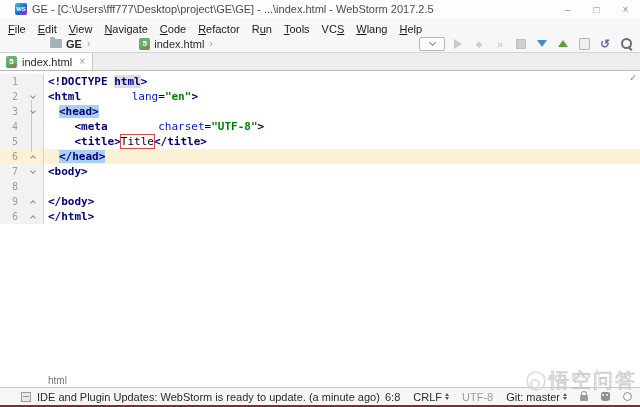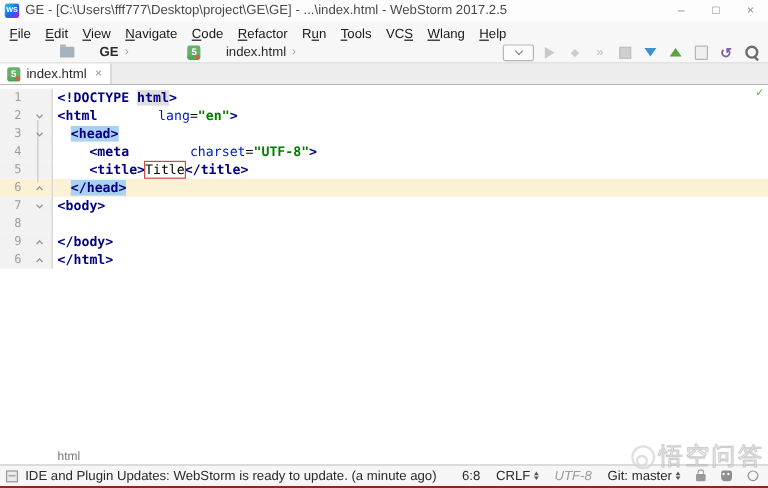--- a/index.html
+++ b/index.html
@@ -1,36 +1,36 @@
 <!DOCTYPE html>
 <html><head>
 <meta charset="utf-8">
 <style>
   * { box-sizing: border-box; margin: 0; padding: 0; }
   html,body { width:640px; height:407px; overflow:hidden; }
   body { font-family:"Liberation Sans", sans-serif; background:#fff; position:relative; font-size:11px; color:#333; }
 
   
-  .titlebar { height:18px; background:#fdfdfd; display:flex; align-items:center; padding-left:4px;justify-content:flex-end; }
+  .titlebar { height:18px; background:#fdfdfd; display:flex; align-items:center; padding-left:15px;justify-content:flex-end; }
   .app-icon { width:12px; height:12px; border-radius:2px; margin-right:5px; flex:0 0 auto;
               background:linear-gradient(135deg,#21d1d6 0%,#1a66e8 55%,#b01fd8 100%);
               color:#fff; font-size:6px; font-weight:bold; display:flex; align-items:center; justify-content:center; }
   .title-text { color:#4a4a4a; font-size:11px; white-space:nowrap; }
   .win-controls { margin-left:auto; display:flex; height:100%; }
   .win-btn { width:29px; height:100%; display:flex; align-items:center; justify-content:center; color:#8a8a8a; font-size:10px; }
 
   
   .menubar { height:17px; background:#f7f7f7; display:flex; align-items:flex-end; padding-left:2px; }
   .menu-item { padding:0 6px; color:#1a1a1a; font-size:11px; white-space:nowrap; }
   .menu-item .mn { text-decoration:underline; }
 
   
   .toolbar { height:18px; background:#f7f7f7; border-bottom:1px solid #d4d4d4; display:flex; align-items:center; padding:0 6px; }
   .bc-wrap { display:flex; align-items:center; }
-  .bc-item { display:flex; align-items:center; gap:21px;padding-left:44px; }
+  .bc-item { display:flex; align-items:center; gap:4px;padding-left:44px; }
   .bc-sep { color:#9a9a9a; margin:0 5px; font-size:10px; }
   .bc-label { color:#2a2a2a; }
   .bc-label.bold { font-weight:bold; }
   .folder-icon { width:12px; height:9px; background:#a3b2bc; border-radius:1px; position:relative; display:inline-block; }
   .folder-icon::before { content:""; position:absolute; top:-2px; left:0; width:5px; height:2px; background:#a3b2bc; border-radius:1px 1px 0 0; }
   .html-file-icon { width:11px; height:12px; border-radius:2px; background:linear-gradient(180deg,#69b06a 55%,#4e9e50 100%); position:relative; display:inline-block; }
   .html-file-icon::before { content:"5"; position:absolute; left:0; right:0; top:1px; text-align:center; color:#fff; font-size:8px; font-weight:bold; }
   .html-file-icon::after { content:""; position:absolute; right:1px; bottom:1px; width:3px; height:3px; background:#e2574c; border-radius:1px; }
 
   .tb-right { margin-left:auto; display:flex; align-items:center; gap:5px; }
@@ -72,27 +72,27 @@
   .hl-gray { background:#dedede; }
   .hl-blue { background:#abd1f2;margin-left:11px; }
   .hl-box { outline:1px solid #cc4b44; outline-offset:0; }
   .fold-guide { position:absolute; left:31px; top:29px; width:1px; height:52px; background:#c9c9c9; }
   .inspection-ok { position:absolute; top:1px; right:4px; color:#59a23c; font-size:10px; }
 
   
   .bc-bottom { height:13px; background:#fff; display:flex; align-items:center; padding-left:48px; font-size:10px; color:#777; }
 
   
-  .statusbar { height:18px; background:#f6f6f6; border-top:1px solid #c8c8c8; display:flex; align-items:center; padding:0 8px 0 5px; font-size:11px; color:#2a2a2a; }
+  .statusbar { height:18px; background:#f6f6f6; border-top:1px solid #c8c8c8; display:flex; align-items:center; padding:0 8px 0 21px; font-size:11px; color:#2a2a2a; }
   .status-left { display:flex; align-items:center; gap:6px; }
   .toolwindow-icon { width:10px; height:10px; border:1px solid #9a9a9a; background:#e9e9e9; position:relative; }
   .toolwindow-icon::before { content:""; position:absolute; left:1px; right:1px; top:3px; height:1px; background:#9a9a9a; }
   .status-right { margin-left:auto; display:flex; align-items:center; gap:13px; }
   .status-widget { display:flex; align-items:center; gap:2px; white-space:nowrap; }
-  .status-widget.muted { color:#9c9c9c;font-style:italic; }
+  .status-widget.muted { color:#9c9c9c; }
   .drop { display:flex; flex-direction:column; gap:1px; margin-left:1px; }
   .drop i { display:block; width:0; height:0; border-left:2px solid transparent; border-right:2px solid transparent; }
   .drop i.up { border-bottom:3px solid #555; }
   .drop i.dn { border-top:3px solid #555; }
   .lock-icon { width:8px; height:6px; background:#9a9a9a; border-radius:1px; position:relative; margin-top:3px; }
   .lock-icon::before { content:""; position:absolute; top:-4px; left:1px; width:4px; height:4px; border:1px solid #9a9a9a; border-bottom:none; border-radius:3px 3px 0 0; }
   .hector-icon { width:9px; height:9px; background:#8f8f8f; border-radius:2px 2px 3px 3px; position:relative; }
   .hector-icon::before { content:""; position:absolute; top:2px; left:1px; width:2px; height:2px; background:#f6f6f6; border-radius:50%; box-shadow:4px 0 0 #f6f6f6; }
   .notification-icon { width:9px; height:9px; border:1px solid #8f8f8f; border-radius:50%; }
 

